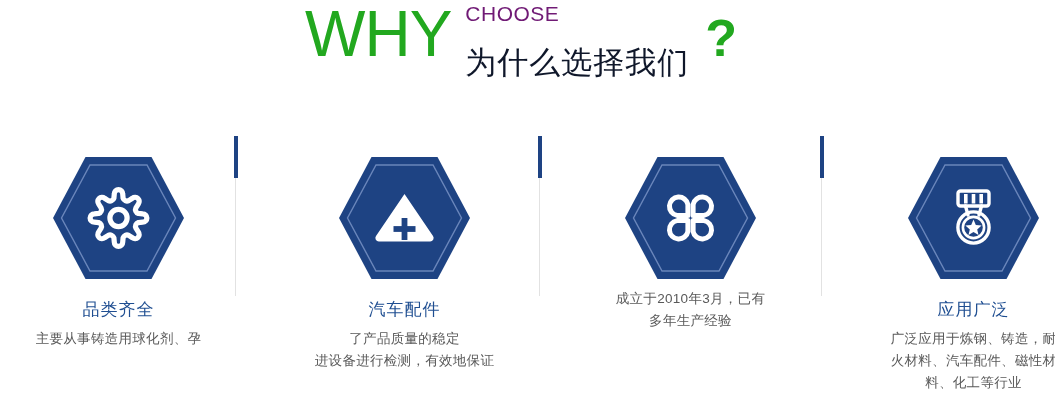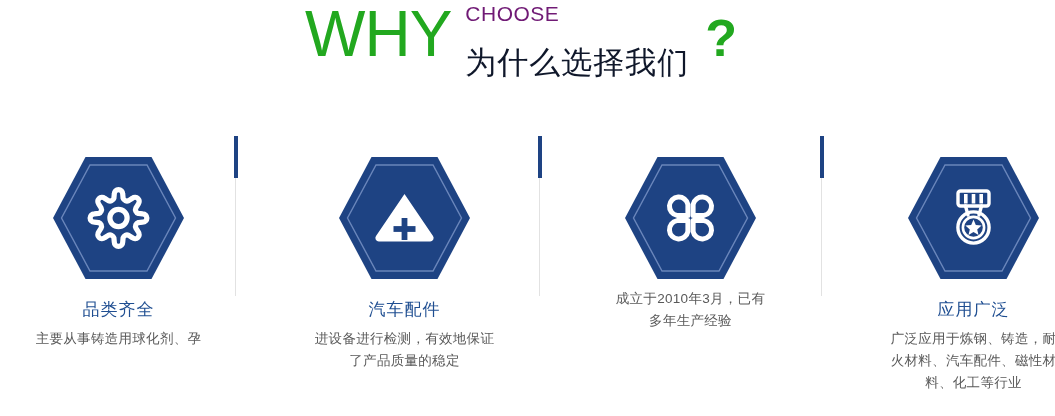--- a/index.html
+++ b/index.html
@@ -154,22 +154,22 @@
               <path d="M66.5,38 L95,80 A3.5 3.5 0 0 1 92,85.5 L41,85.5 A3.5 3.5 0 0 1 38,80 Z" fill="#fff"></path>
               <rect x="63.6" y="62" width="5.8" height="22" fill="#000"></rect>
               <rect x="55.5" y="70.1" width="22" height="5.8" fill="#000"></rect>
             </mask>
           </defs>
           <rect x="0" y="0" width="133" height="124" fill="#ffffff" mask="url(#plusmask2)"></rect>
         </svg>
       </div>
       <div class="item-title">汽车配件</div>
       <div class="item-desc">
+        <div>了产品质量的稳定</div>
         <div>进设备进行检测，有效地保证</div>
-        <div>了产品质量的稳定</div>
       </div>
     </div>
 
     <div class="col col-2">
       <div class="hexwrap">
         <svg width="133" height="124" viewBox="0 0 133 124">
           <polygon points="33.5,1 99.5,1 132,62 99.5,123 33.5,123 1,62" fill="#1e4383"></polygon>
           <polygon points="38,9 95,9 123.5,62 95,115 38,115 9.5,62" fill="none" stroke="#6a86bb" stroke-width="1.4"></polygon>
           <g transform="translate(66.5,62)" fill="none" stroke="#ffffff" stroke-width="5" stroke-linecap="round" stroke-linejoin="round">
             <path d="M -2.6,-2.6 L -13.5,-2.6 A 9.3 9.3 0 1 1 -2.6,-13.5 Z"></path>

